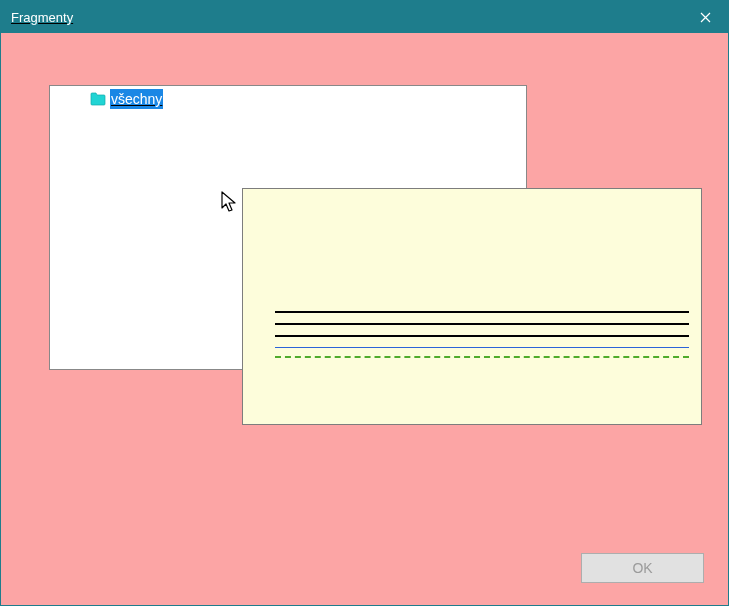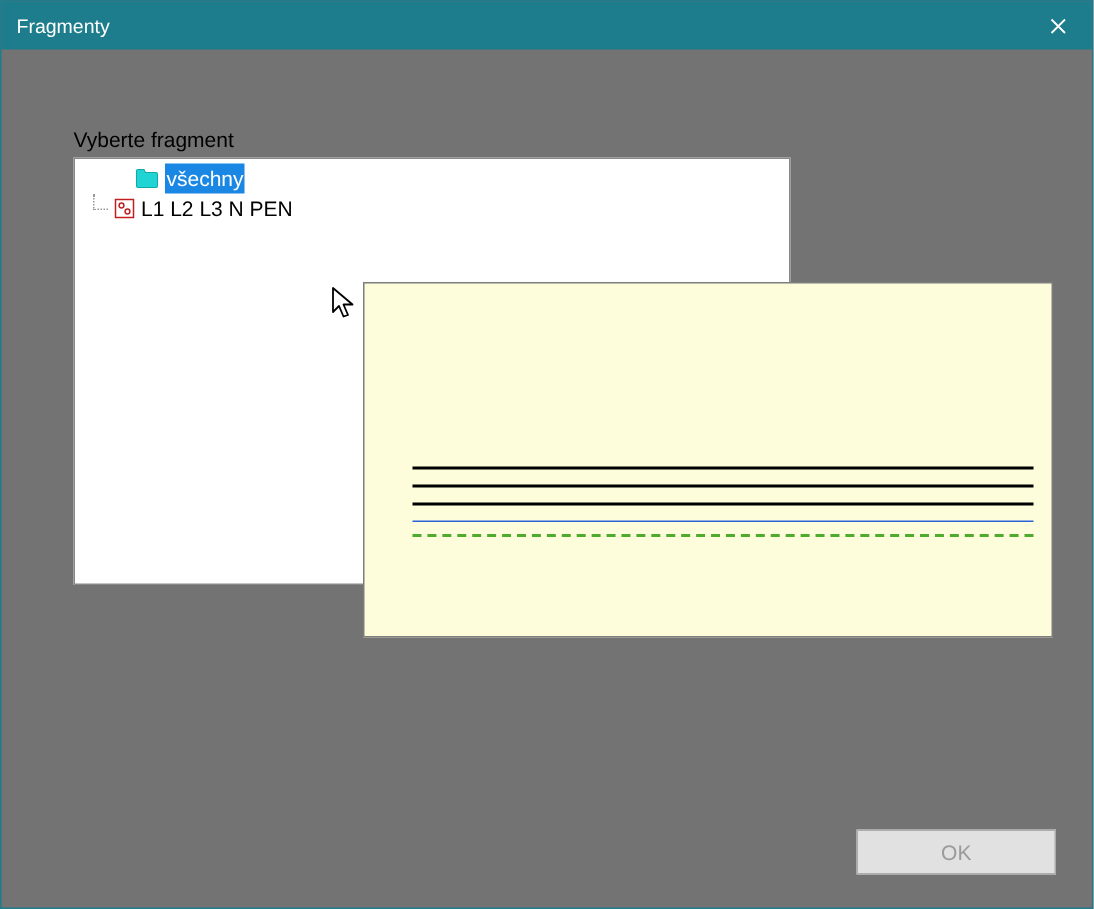--- a/index.html
+++ b/index.html
@@ -7,24 +7,25 @@
   body {
     font-family: "Segoe UI", Tahoma, sans-serif;
     font-size: 13px;
     background: #fff;
   }
 
   .window {
     width: 729px;
     height: 606px;
     border: 1px solid #1e7d8c;
-    background: #737373;
+    background: #fca5a5;
     position: relative;
     display: flex;
     flex-direction: column;
+    text-decoration: underline;
   }
 
   .titlebar {
     height: 32px;
     background: #1e7d8c;
     color: #fff;
     display: flex;
     align-items: center;
     justify-content: space-between;
     padding-left: 10px;
@@ -165,21 +166,21 @@
 
   
   .button-row {
     position: absolute;
     bottom: 22px;
     right: 24px;
     display: flex;
     gap: 14px;
   }
   .btn {
-    width: 133px;
+    width: 123px;
     height: 30px;
     background: #e1e1e1;
     border: 1px solid #adadad;
     font-size: 14px;
     display: flex;
     align-items: center;
     justify-content: center;
     cursor: pointer;
   }
   .btn.disabled {
@@ -196,44 +197,32 @@
     <span class="title">Fragmenty</span>
     <div class="close" title="Close">
       <svg width="11" height="11" viewBox="0 0 11 11">
         <path d="M1 1 L10 10 M10 1 L1 10" stroke="#ffffff" stroke-width="1.2" fill="none"></path>
       </svg>
     </div>
   </div>
 
   <div class="client">
 
-    <div class="field-label">Vyberte fragment</div>
 
     <div class="tree-box">
 
       <div class="tree-node selected">
         <span class="folder-icon">
           <svg width="16" height="14" viewBox="0 0 16 14">
             <path d="M1 3 L1 12 Q1 13 2 13 L14 13 Q15 13 15 12 L15 4 Q15 3 14 3 L7 3 L6 1 L2 1 Q1 1 1 2 Z" fill="#21d4d4" stroke="#0faaaa" stroke-width="0.7"></path>
           </svg>
         </span>
         <span class="node-label">všechny</span>
       </div>
 
-      <div class="child-row">
-        <span class="tree-lines"></span>
-        <span class="item-icon">
-          <svg width="14" height="14" viewBox="0 0 14 14">
-            <rect x="1" y="1" width="12" height="12" fill="#fff" stroke="#c22020" stroke-width="1"></rect>
-            <circle cx="5" cy="5" r="1.6" fill="none" stroke="#c22020" stroke-width="1"></circle>
-            <circle cx="9" cy="9" r="1.6" fill="none" stroke="#c22020" stroke-width="1"></circle>
-          </svg>
-        </span>
-        <span class="child-label">L1 L2 L3 N PEN</span>
-      </div>
 
     </div>
 
     <div class="preview">
       <div class="preview-content">
         <div class="pline black"></div>
         <div class="pline black"></div>
         <div class="pline black"></div>
         <div class="pline blue"></div>
         <div class="pline dash"></div>

